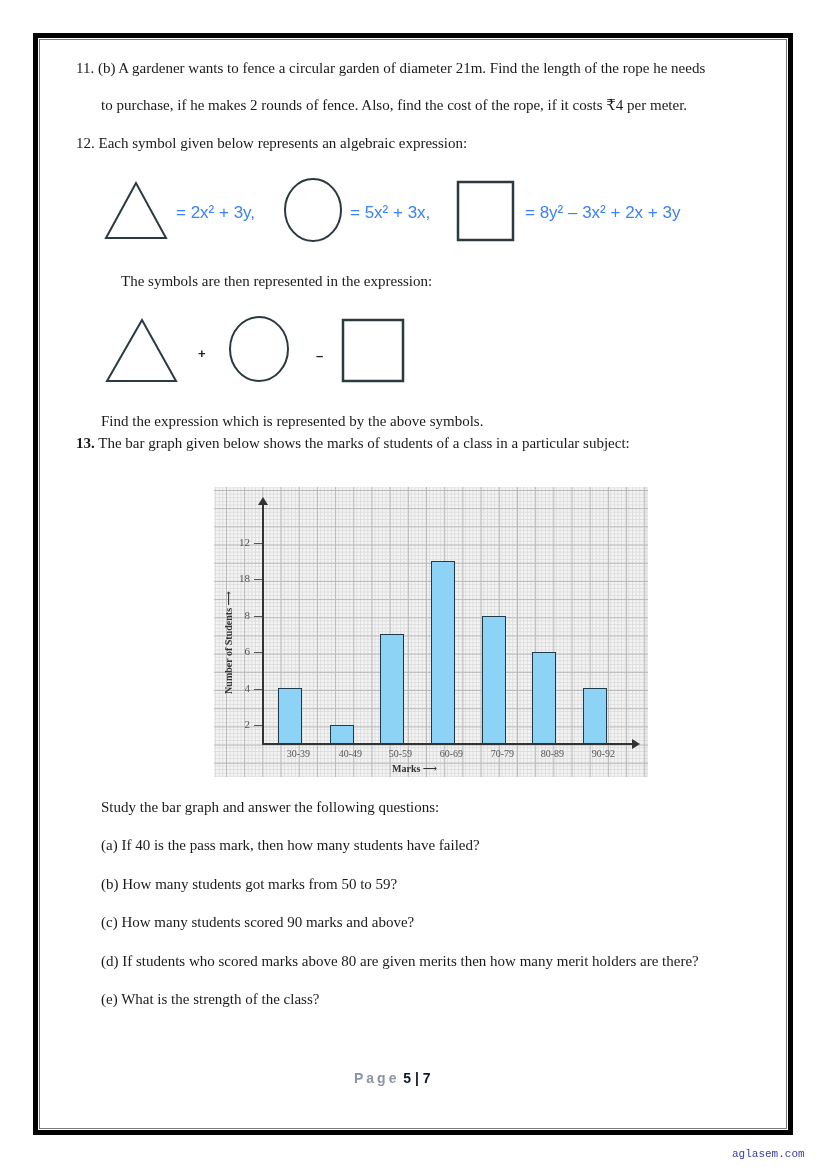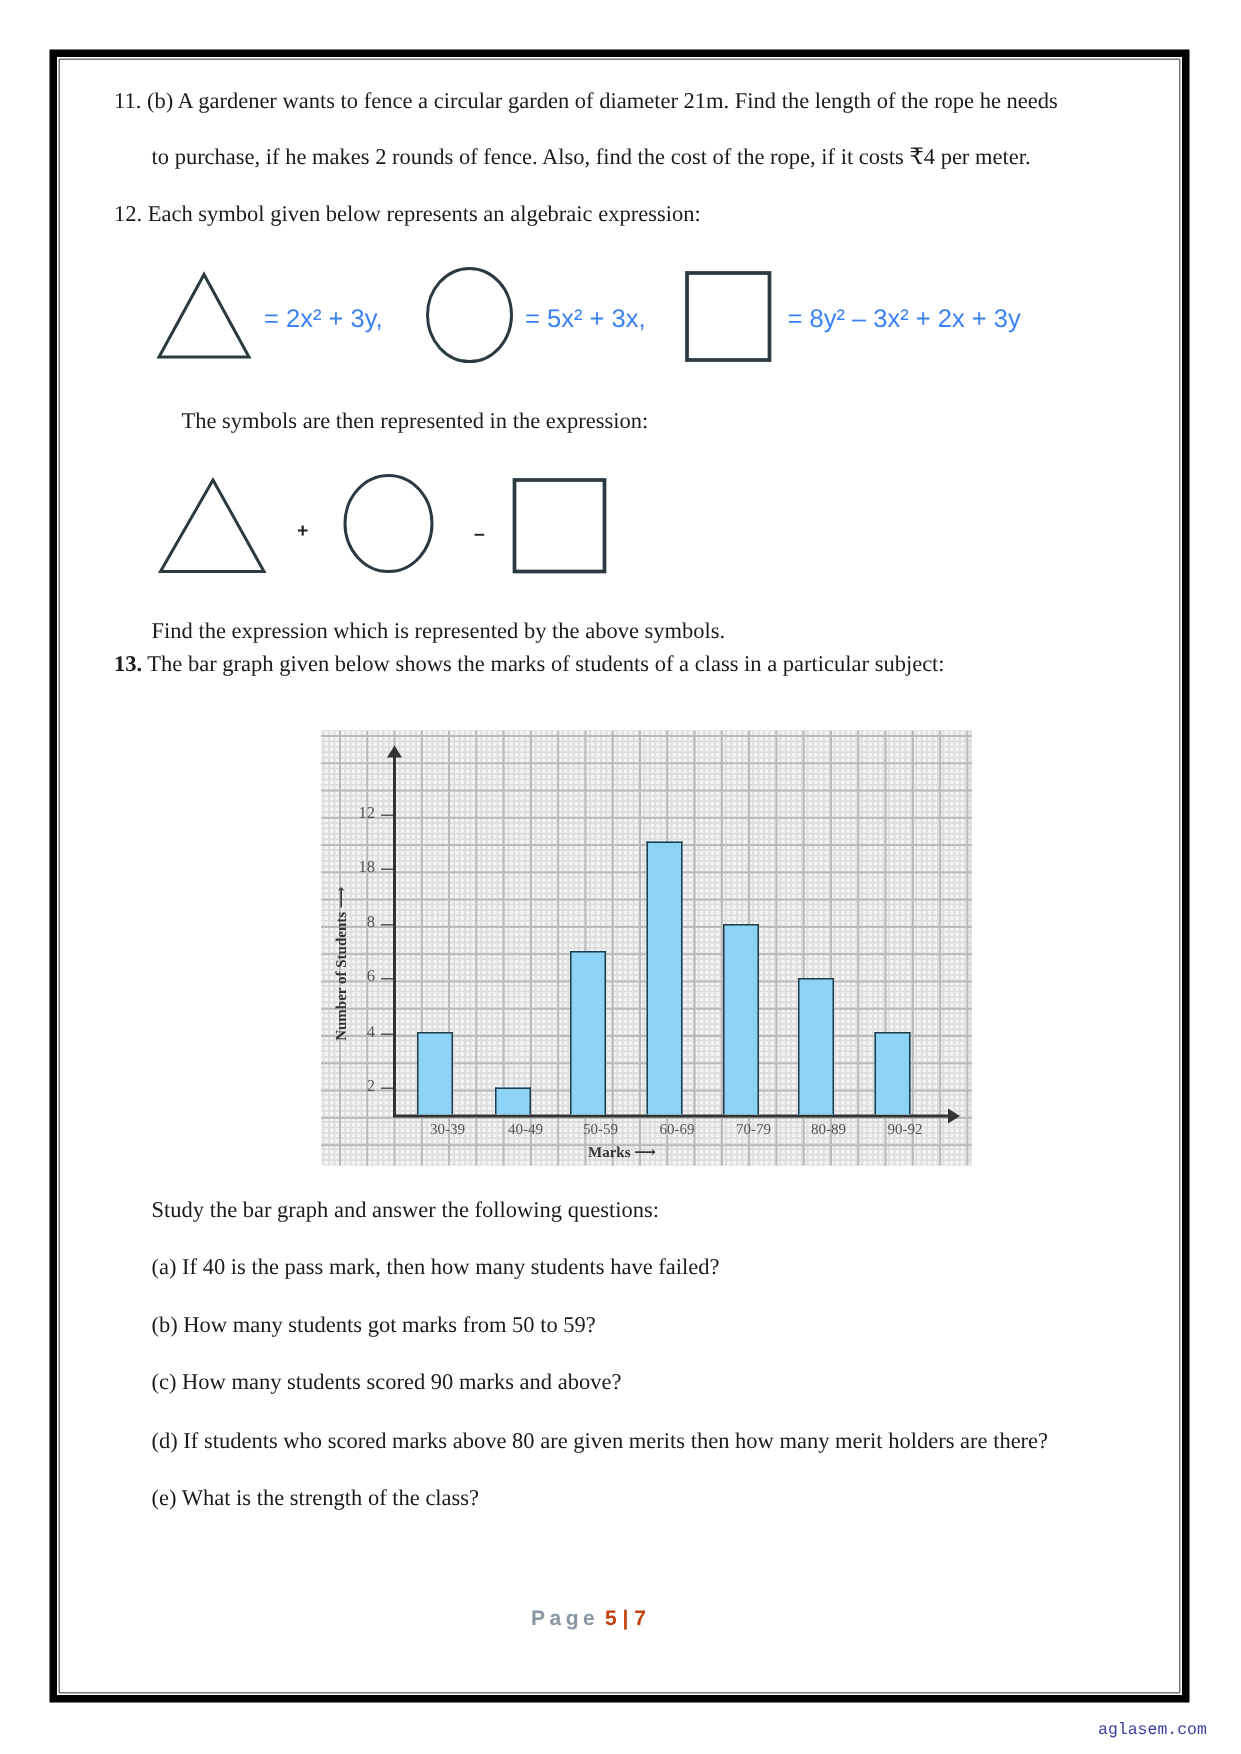--- a/index.html
+++ b/index.html
@@ -38,21 +38,21 @@
   .bar { position:absolute; width:24px; background:#8dd3f5; border:1.5px solid #1f3b4a; border-bottom:none; box-sizing:border-box; }
   .xtick-label { position:absolute; top:261px; width:40px; text-align:right; font-size:10px; color:#555;
                  font-family:"Liberation Serif",serif; }
   .xlabel { position:absolute; left:178px; top:276px; font-size:10px; font-weight:bold; color:#333; }
   .ylabel { position:absolute; left:-46px; top:150px; transform:rotate(-90deg); transform-origin:center;
             font-size:10px; font-weight:bold; color:#333; width:120px; text-align:center; }
 
   .footer { position:absolute; left:354px; top:1070px; font-family:"Liberation Sans","DejaVu Sans",sans-serif;
             font-size:14px; font-weight:bold; }
   .footer .word { color:#8a96a3; letter-spacing:3px; }
-  .footer .num { color:#c2410c; }
+  .footer .num { color:#0f172a; }
   .watermark { position:absolute; left:732px; top:1148px; font-family:"Liberation Mono","DejaVu Sans Mono",monospace;
                font-size:11px; color:#3a3f9e; }
 </style>
 </head>
 <body>
 
 <div class="page-border"></div>
 <div class="page-border-inner"></div>
 
 <div class="txt" style="left:76px; top:59px;">11. (b) A gardener wants to fence a circular garden of diameter 21m. Find the length of the rope he needs</div>

